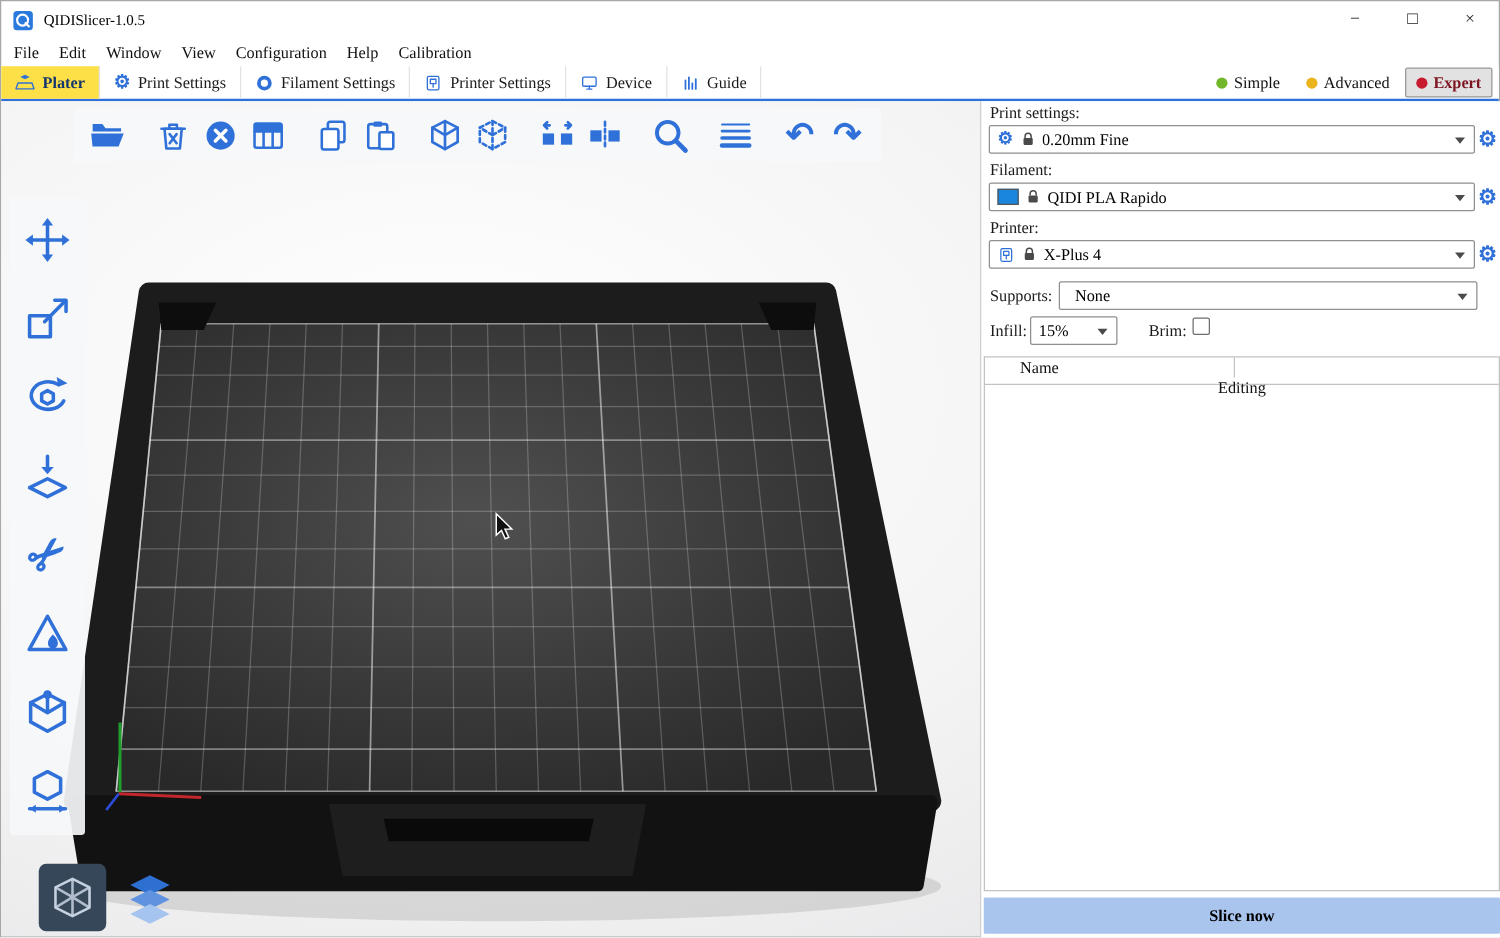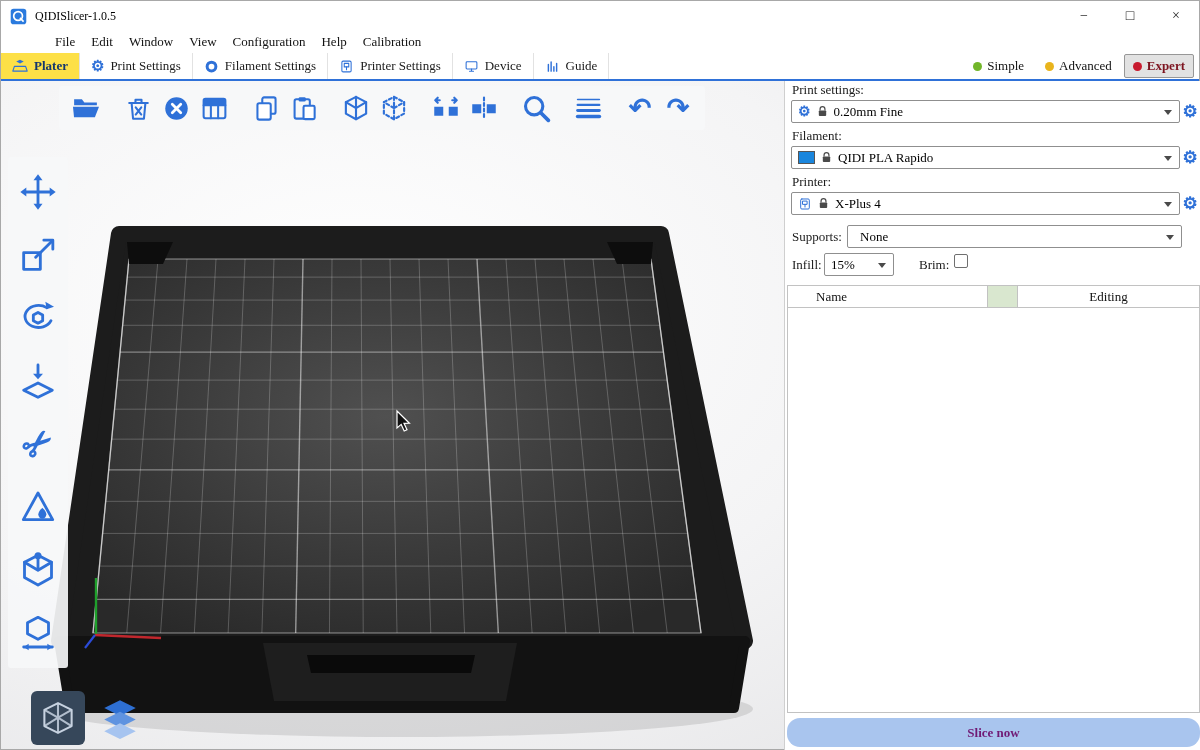--- a/index.html
+++ b/index.html
@@ -8,21 +8,21 @@
   .window{position:relative;width:1200px;height:750px;border:1px solid #a8a8a8;background:#fff;font-family:Liberation Serif, serif;}
 
   
   .titlebar{height:30px;display:flex;align-items:center;}
   .app-icon{width:17px;height:17px;margin-left:9px;display:flex;}
   .title-text{font-size:12px;margin-left:8px;color:#000;}
   .win-controls{margin-left:auto;display:flex;height:100%;}
   .win-btn{width:46px;height:100%;display:flex;align-items:center;justify-content:center;font-size:14px;color:#1c1c1c;}
 
   
-  .menubar{height:22px;display:flex;align-items:center;padding-left:2px;font-size:13px;color:#111;margin-left:44px;}
+  .menubar{height:22px;display:flex;align-items:center;padding-left:2px;font-size:13px;color:#111;}
   .menu-item{padding:0 8px;height:100%;display:flex;align-items:center;}
 
   
   .tabbar{height:28px;display:flex;align-items:stretch;border-bottom:2px solid #2f71d8;background:#fff;}
   .tab{display:flex;align-items:center;gap:6px;padding:0 11px;font-size:13px;color:#1a1a1a;border-right:1px solid #e2e2e2;white-space:nowrap;}
   .tab.active{background:#fde047;font-weight:bold;color:#14366e;}
   .tab-icon{display:flex;align-items:center;}
   .modes{margin-left:auto;display:flex;align-items:center;gap:3px;padding-right:5px;font-size:13px;}
   .mode{display:flex;align-items:center;gap:5px;padding:3px 8px;border:1px solid transparent;border-radius:2px;color:#111;white-space:nowrap;}
   .mode.active{background:#e2e2e2;border-color:#979797;font-weight:bold;color:#7d1420;}
@@ -49,25 +49,25 @@
   .right-panel{position:absolute;left:783px;top:0;width:417px;height:747px;background:#fff;border-left:1px solid #cfcfcf;font-size:13px;}
   .rp-label{position:absolute;left:7px;color:#1a1a1a;}
   .combo{position:absolute;height:23px;border:1px solid #8f8f8f;border-radius:2px;background:#fff;display:flex;align-items:center;gap:5px;padding:0 18px 0 6px;}
   .combo::after{content:"";position:absolute;right:7px;top:9px;border:4px solid transparent;border-top:5px solid #4a4a4a;}
   .combo-text{font-size:13px;color:#000000;white-space:nowrap;overflow:hidden;}
   .ci{display:flex;align-items:center;}
   .gear-btn{position:absolute;width:20px;height:23px;display:flex;align-items:center;justify-content:center;}
   .swatch{width:17px;height:13px;border:1px solid #555;display:inline-block;}
   .checkbox{position:absolute;width:14px;height:14px;border:1px solid #6f6f6f;background:#fff;border-radius:2px;}
   .obj-table{position:absolute;left:2px;top:204px;width:413px;height:428px;border:1px solid #c2c2c2;background:#fff;}
-  .obj-header{display:flex;height:22px;border-bottom:1px solid #c2c2c2;font-size:13px;color:#111;}
+  .obj-header{display:flex;height:22px;border-bottom:1px solid #c2c2c2;font-size:13px;color:#111;flex-direction:column;}
   .obj-col-name{width:200px;border-right:1px solid #c2c2c2;display:flex;align-items:center;padding-left:28px;}
   .obj-col-mid{width:30px;border-right:1px solid #c2c2c2;background:#d9e7cf;}
   .obj-col-edit{flex:1;display:flex;align-items:center;justify-content:center;}
-  .slice-btn{position:absolute;left:2px;top:637px;width:413px;height:29px;color:#701a75;font-weight:bold;display:flex;align-items:center;justify-content:center;border-radius:13px;font-size:13px;}
+  .slice-btn{position:absolute;left:2px;top:637px;width:413px;height:29px;color:#000000;font-weight:bold;display:flex;align-items:center;justify-content:center;border-radius:1px;font-size:13px;}
 </style>
 </head>
 <body>
 
 <div class="window">
 
   <div class="titlebar">
     <span class="app-icon">
       <svg width="17" height="17" viewBox="0 0 24 24">
           <rect x="1" y="1" width="22" height="22" rx="4" fill="#2a7ade"></rect>

